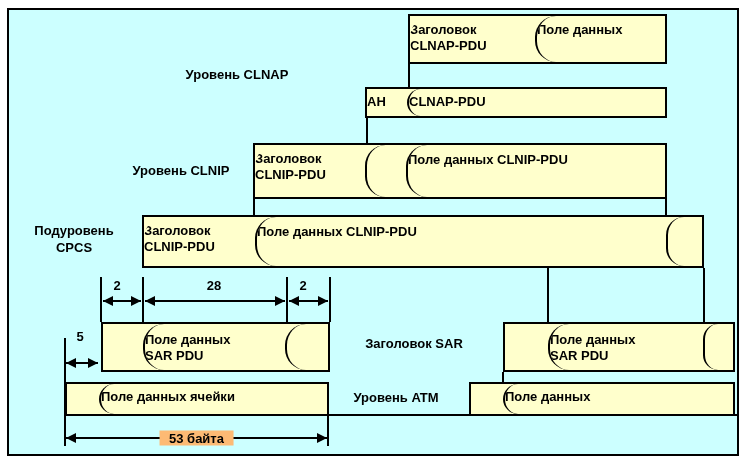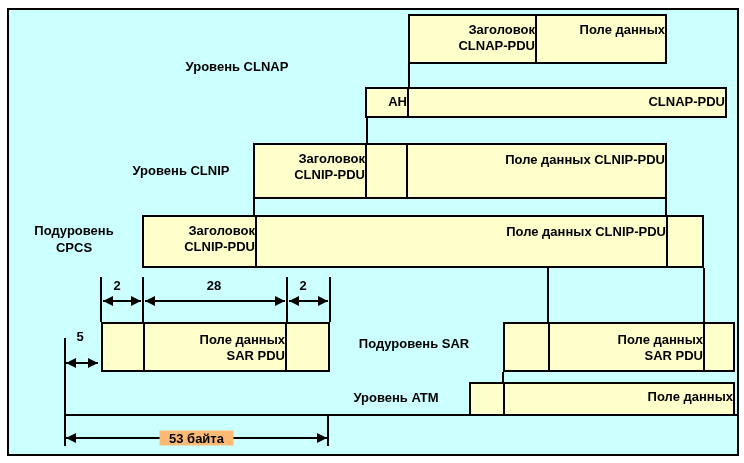--- a/index.html
+++ b/index.html
@@ -2,60 +2,60 @@
 <html><head>
 <meta charset="utf-8">
 <style>
   html,body { margin:0; padding:0; background:#ffffff; }
   #page { position:relative; width:744px; height:463px; background:#ffffff;
           font-family:"Liberation Sans", sans-serif; font-weight:bold; color:#000; }
   #frame { position:absolute; left:7px; top:8px; width:732px; height:448px;
            background:#ccffff; border:2px solid #000; box-sizing:border-box; }
   .box { position:absolute; display:flex; flex-direction:row; background:#ffffcc;
          border:2px solid #000; box-sizing:border-box; }
-  .cell { box-sizing:border-box; text-align:right; font-size:13px; line-height:16px;
-          padding-top:6px; white-space:pre-line; overflow:hidden; }
+  .cell { box-sizing:border-box; text-align:left; font-size:13px; line-height:16px;
+          padding-top:6px; white-space:pre-line; overflow:hidden;border-radius:21px; }
   .cell + .cell { border-left:2px solid #000; }
   .vline { position:absolute; width:2px; background:#000; }
   .hline { position:absolute; height:2px; background:#000; }
   .layer-label { position:absolute; font-size:13px; line-height:17px; text-align:center;
                  white-space:pre-line; }
   .dim-num { position:absolute; font-size:13px; text-align:center; }
   .harrow { position:absolute; height:2px; background:#000; }
   .harrow::before, .harrow::after { content:''; position:absolute; top:-4px; width:0; height:0;
           border-top:5px solid transparent; border-bottom:5px solid transparent; }
   .harrow::before { left:0; border-right:10px solid #000; }
   .harrow::after  { right:0; border-left:10px solid #000; }
   .harrow .mid-label { position:absolute; left:50%; top:50%; transform:translate(-50%,-50%);
           background:#fdba74; padding:0 10px; font-size:13px; white-space:nowrap; }
 </style>
 </head>
 <body>
 
 <div id="page">
   <div id="frame"></div>
 
-  <div class="layer-label" style="left:157px; top:58px; width:160px;">Уровень CLNAP</div>
+  <div class="layer-label" style="left:157px; top:66px; width:160px;">Уровень CLNAP</div>
   <div class="layer-label" style="left:14px; top:222px; width:120px;">Подуровень
 CPCS</div>
   <div class="layer-label" style="left:101px; top:162px; width:160px;">Уровень CLNIP</div>
-  <div class="layer-label" style="left:334px; top:335px; width:160px;">Подуровень SAR</div>
+  <div class="layer-label" style="left:334px; top:335px; width:160px;">Заголовок SAR</div>
   <div class="layer-label" style="left:326px; top:389px; width:140px;">Уровень ATM</div>
 
   <div class="hline" style="left:65px; top:414px; width:674px;"></div>
 
   <div class="box" style="left:408px; top:14px; width:259px; height:50px;">
     <div class="cell" style="width:125px;">Заголовок
 CLNAP-PDU</div>
     <div class="cell" style="flex:1;">Поле данных</div>
   </div>
 
   <div class="vline" style="left:408px; top:64px; height:23px;"></div>
 
-  <div class="box" style="left:365px; top:87px; width:362px; height:31px;">
+  <div class="box" style="left:365px; top:87px; width:302px; height:31px;">
     <div class="cell" style="width:40px; padding-top:5px;">AH</div>
     <div class="cell" style="flex:1; padding-top:5px;">CLNAP-PDU</div>
   </div>
 
   <div class="vline" style="left:366px; top:118px; height:25px;"></div>
 
   <div class="box" style="left:253px; top:143px; width:414px; height:56px;">
     <div class="cell" style="width:110px;">Заголовок
 CLNIP-PDU</div>
     <div class="cell" style="width:41px;"></div>
@@ -101,20 +101,24 @@
 SAR PDU</div>
     <div class="cell" style="width:30px;"></div>
   </div>
 
   <div class="vline" style="left:502px; top:372px; height:10px;"></div>
 
   <div class="vline" style="left:64px; top:338px; height:108px;"></div>
   <div class="dim-num" style="left:68px; top:329px; width:24px;">5</div>
   <div class="harrow" style="left:66px; top:362px; width:32px;"></div>
 
+  <div class="box" style="left:65px; top:382px; width:264px; height:34px;">
+    <div class="cell" style="width:32px; padding-top:5px;"></div>
+    <div class="cell" style="flex:1; padding-top:5px;">Поле данных ячейки</div>
+  </div>
 
   <div class="box" style="left:469px; top:382px; width:266px; height:34px;">
     <div class="cell" style="width:32px; padding-top:5px;"></div>
     <div class="cell" style="flex:1; padding-top:5px;">Поле данных</div>
   </div>
 
   <div class="vline" style="left:327px; top:416px; height:30px;"></div>
   <div class="harrow" style="left:66px; top:437px; width:261px;">
     <span class="mid-label">53 байта</span>
   </div>

